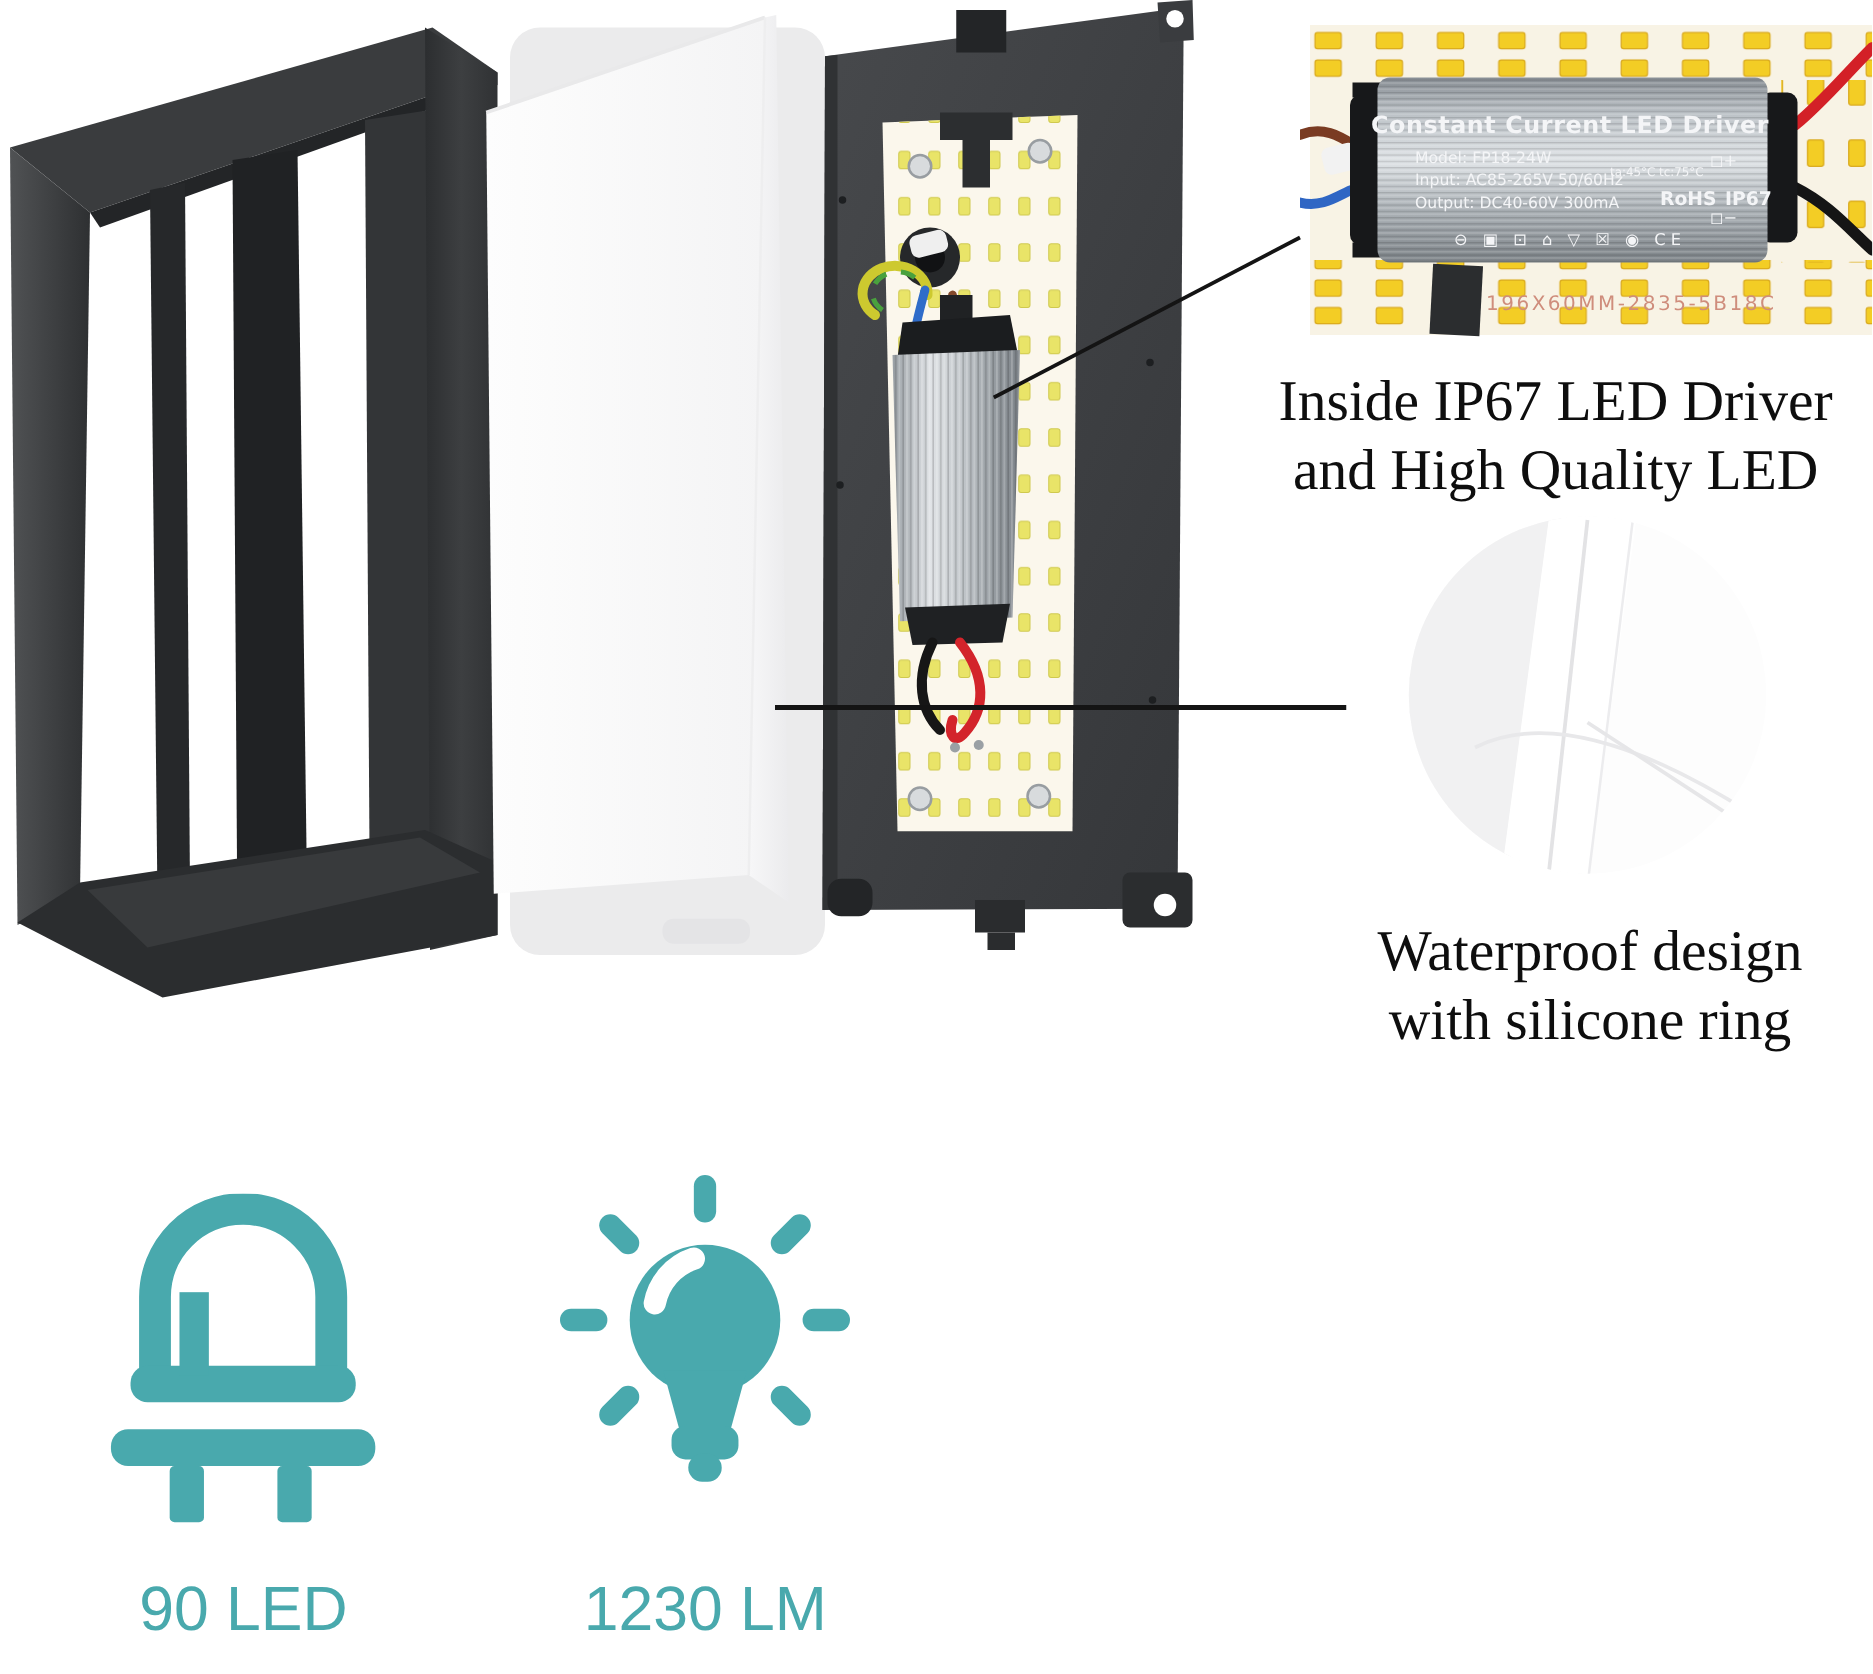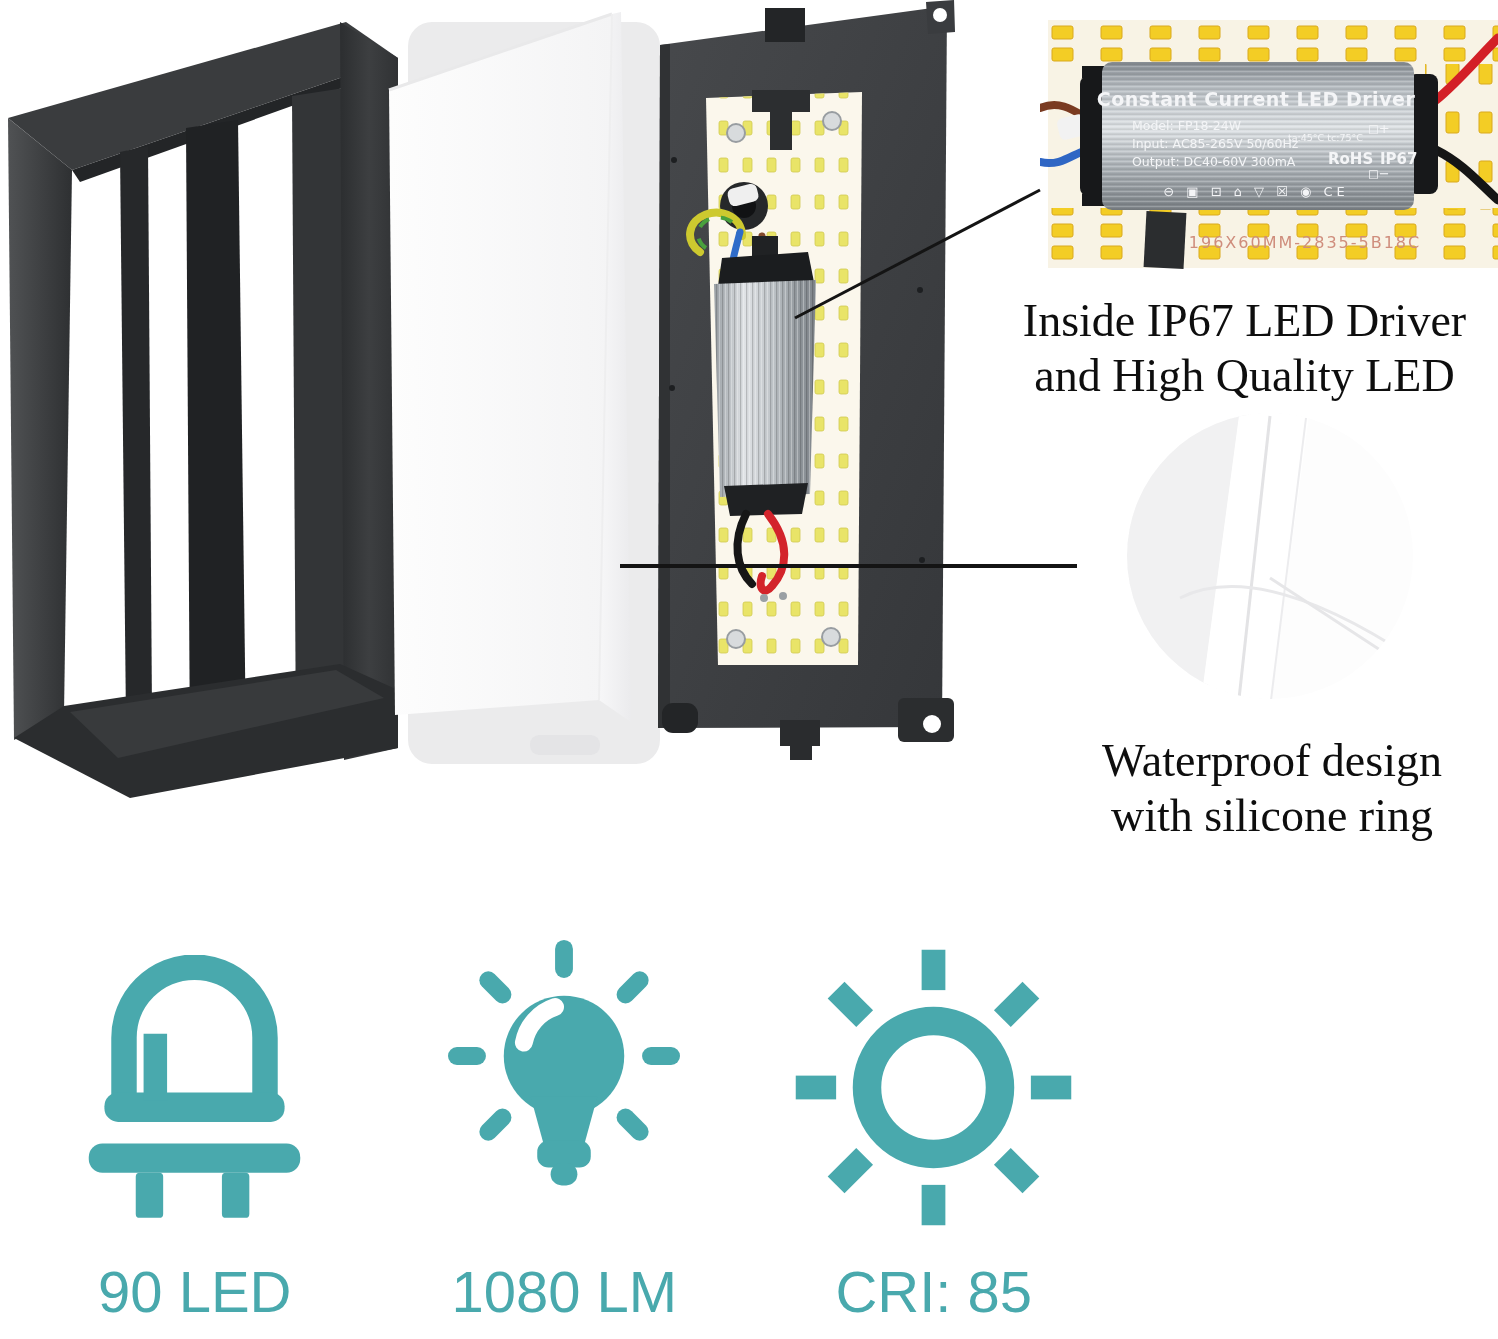--- a/index.html
+++ b/index.html
@@ -5,21 +5,21 @@
   html,body{margin:0;padding:0;background:#ffffff;}
   .canvas{position:relative;width:1498px;height:1339px;background:#fff;overflow:hidden;
           font-family:"Liberation Sans",sans-serif;}
   .photo{position:absolute;}
   .caption{position:absolute;text-align:center;color:#0e0e0e;
            font-family:"Liberation Serif",serif;font-size:46px;line-height:1.2;}
   .features{position:absolute;left:10px;top:935px;width:1478px;display:grid;
             grid-template-columns:repeat(4,1fr);}
   .feature{display:flex;flex-direction:column;align-items:center;}
   .feature .iconbox{height:295px;display:flex;align-items:flex-end;justify-content:center;}
-  .feature .flabel{margin-top:28px;font-size:58px;color:#49a9ad;letter-spacing:0px;}
+  .feature .flabel{margin-top:28px;font-size:50px;color:#49a9ad;letter-spacing:0px;}
   svg text{font-family:"DejaVu Sans",sans-serif;}
 </style>
 </head>
 <body>
 
 <div class="canvas">
 
   <svg class="photo" style="left:0;top:0" width="420" height="810" viewBox="0 0 420 810">
     <defs>
       <linearGradient id="g1" x1="0" y1="0" x2="1" y2="0">
@@ -239,37 +239,19 @@
             <rect x="56" y="0" width="8" height="17" rx="4" transform="rotate(270 60 52)"></rect>
             <rect x="56" y="0" width="8" height="17" rx="4" transform="rotate(315 60 52)"></rect>
           </g>
           <circle cx="60" cy="52" r="27"></circle>
           <polygon points="45,70 75,70 69,92 51,92"></polygon>
           <rect x="48" y="90" width="24" height="12" rx="5"></rect>
           <rect x="54" y="100" width="12" height="10" rx="5"></rect>
           <path d="M42,46 A21,21 0 0 1 56,30" stroke="#ffffff" stroke-width="8" stroke-linecap="round" fill="none"></path>
         </svg>
       </div>
-      <div class="flabel">1080 LM</div>
+      <div class="flabel">1230 LM</div>
     </div>
 
-    <div class="feature">
-      <div class="iconbox">
-        <svg width="285" height="285" viewBox="0 0 120 120" fill="#49a9ad">
-          <circle cx="60" cy="60" r="28" fill="none" stroke="#49a9ad" stroke-width="12"></circle>
-          <g>
-            <rect x="55" y="2" width="10" height="17"></rect>
-            <rect x="55" y="2" width="10" height="17" transform="rotate(45 60 60)"></rect>
-            <rect x="55" y="2" width="10" height="17" transform="rotate(90 60 60)"></rect>
-            <rect x="55" y="2" width="10" height="17" transform="rotate(135 60 60)"></rect>
-            <rect x="55" y="2" width="10" height="17" transform="rotate(180 60 60)"></rect>
-            <rect x="55" y="2" width="10" height="17" transform="rotate(225 60 60)"></rect>
-            <rect x="55" y="2" width="10" height="17" transform="rotate(270 60 60)"></rect>
-            <rect x="55" y="2" width="10" height="17" transform="rotate(315 60 60)"></rect>
-          </g>
-        </svg>
-      </div>
-      <div class="flabel">CRI: 85</div>
-    </div>
 
 
   </div>
 </div>
 
 </body></html>

